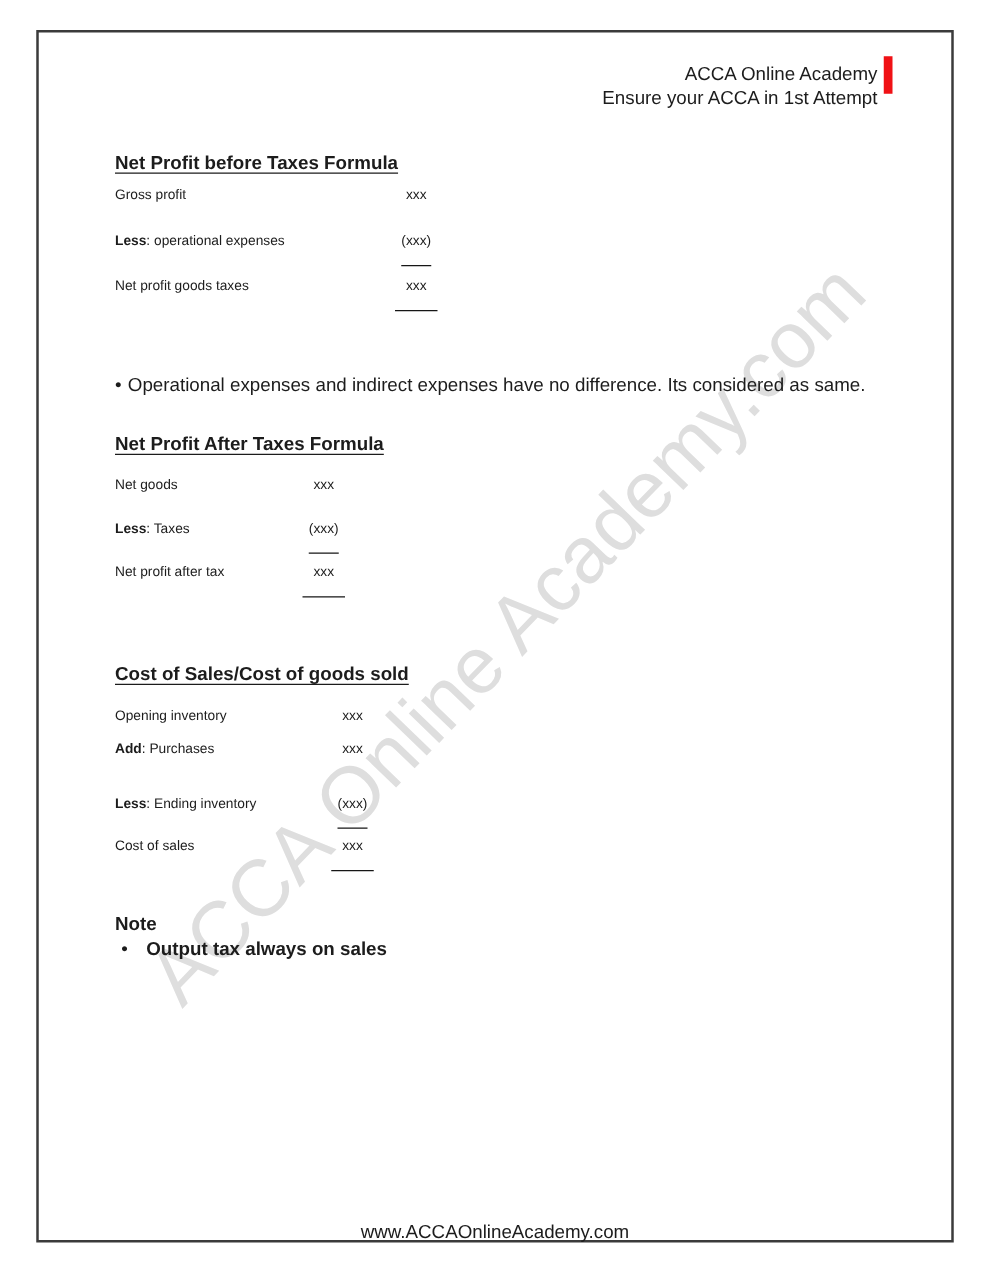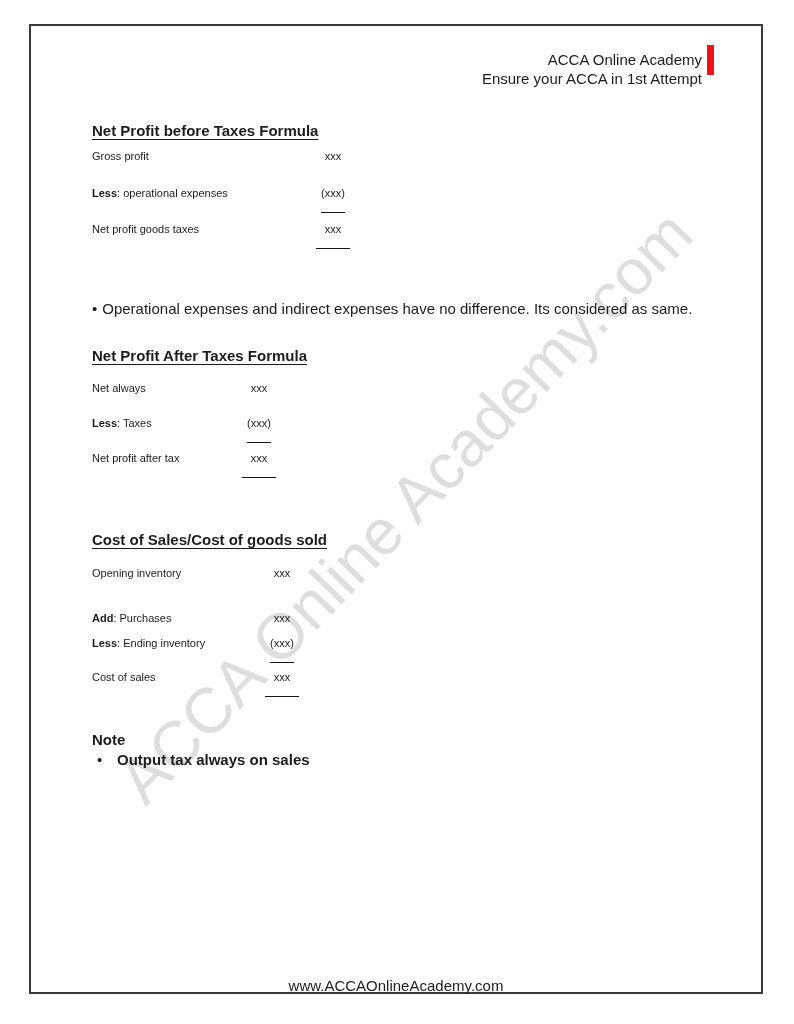--- a/index.html
+++ b/index.html
@@ -30,21 +30,21 @@
   
   .sec{position:absolute;left:61px;width:420px;z-index:1;}
   .s1{top:95px;} .s2{top:320px;} .s3{top:504px;}
   .sec-title{
     font-size:15px;font-weight:bold;line-height:20px;
     text-decoration:underline;text-underline-offset:3px;
   }
   .frow{position:absolute;left:0;font-size:11px;line-height:19px;white-space:nowrap;}
   .s1 .r1{top:26px}.s1 .r2{top:63px}.s1 .r3{top:99px}
   .s2 .r1{top:33px}.s2 .r2{top:68px}.s2 .r3{top:103px}
-  .s3 .r1{top:34px}.s3 .r2{top:79px}.s3 .r3{top:104px}.s3 .r4{top:138px}
+  .s3 .r1{top:34px}.s3 .r2{top:60px}.s3 .r3{top:104px}.s3 .r4{top:138px}
   .val{position:absolute;top:0;width:64px;text-align:center;}
   .s1 .val{left:209px}.s2 .val{left:135px}.s3 .val{left:158px}
   .u{border-bottom:1.5px solid #161616;padding-bottom:13px;}
   .total{padding-left:9px;padding-right:9px;}
   
   .bullet-line{position:absolute;left:61px;top:273px;font-size:15px;line-height:19px;z-index:1;white-space:nowrap;}
   .bullet-line .b{margin-right:5px;}
   
   .note{position:absolute;left:61px;top:704px;z-index:1;}
   .note-title{
@@ -89,21 +89,21 @@
     </div>
   </div>
 
   <div class="bullet-line">
     <span class="b">•</span><span>Operational expenses and indirect expenses have no difference. Its considered as same.</span>
   </div>
 
   <div class="sec s2">
     <div class="sec-title">Net Profit After Taxes Formula</div>
     <div class="frow r1">
-      <span>Net always</span>
+      <span>Net goods</span>
       <span class="val"><span>xxx</span></span>
     </div>
     <div class="frow r2">
       <span><b>Less</b><span>: Taxes</span></span>
       <span class="val"><span class="u">(xxx)</span></span>
     </div>
     <div class="frow r3">
       <span>Net profit after tax</span>
       <span class="val"><span class="u total">xxx</span></span>
     </div>

